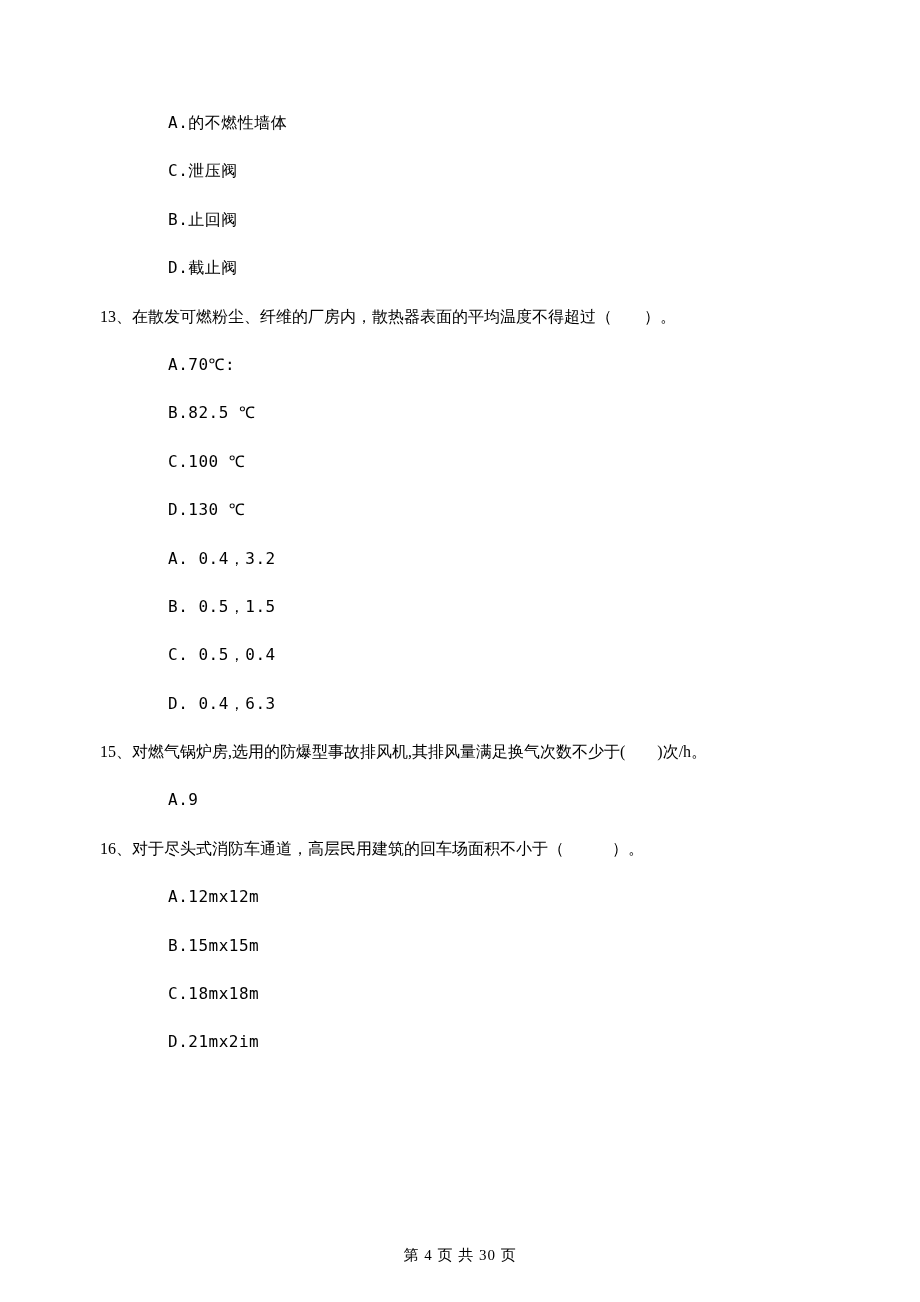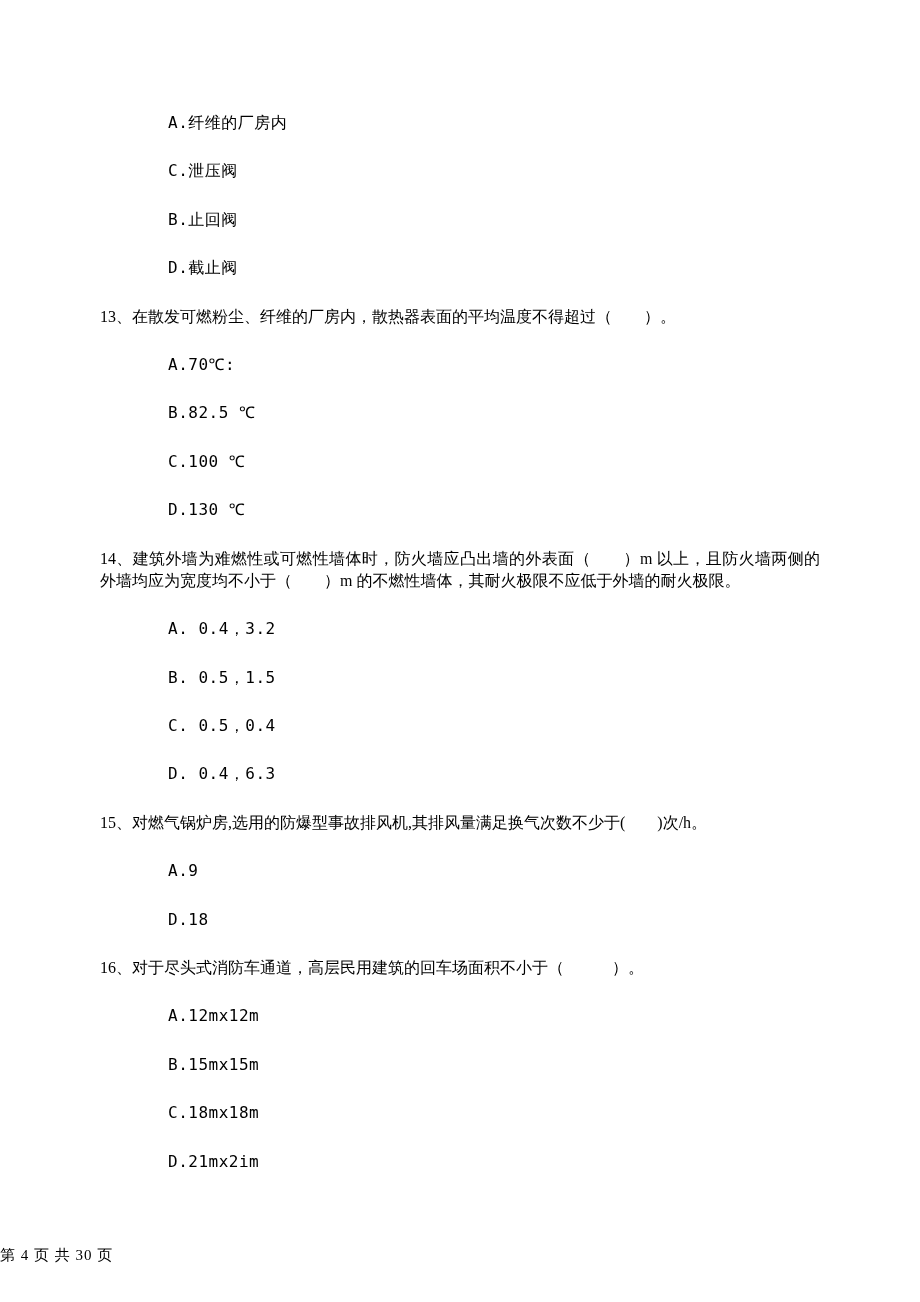--- a/index.html
+++ b/index.html
@@ -30,56 +30,55 @@
   .question {
     margin-bottom: 26px;
     text-align: justify;
     text-justify: inter-ideograph;
   }
   .footer {
     position: absolute;
     bottom: 36px;
     left: 0;
     right: 0;
+    text-align: center;
     font-size: 15px;
     letter-spacing: 1px;
   }
 </style>
 </head>
 <body>
 
 <div class="page">
 
   <div class="options">
-    <div class="option">A.纤维的厂房内</div>
+    <div class="option">A.的不燃性墙体</div>
     <div class="option">C.泄压阀</div>
     <div class="option">B.止回阀</div>
     <div class="option">D.截止阀</div>
   </div>
 
   <div class="question">13、在散发可燃粉尘、纤维的厂房内，散热器表面的平均温度不得超过（　　）。</div>
   <div class="options">
     <div class="option">A.70℃:</div>
     <div class="option">B.82.5 ℃</div>
     <div class="option">C.100 ℃</div>
     <div class="option">D.130 ℃</div>
   </div>
 
-  <div class="question">14、建筑外墙为难燃性或可燃性墙体时，防火墙应凸出墙的外表面（　　）m 以上，且防火墙两侧的外墙均应为宽度均不小于（　　）m 的不燃性墙体，其耐火极限不应低于外墙的耐火极限。</div>
   <div class="options">
     <div class="option">A. 0.4，3.2</div>
     <div class="option">B. 0.5，1.5</div>
     <div class="option">C. 0.5，0.4</div>
     <div class="option">D. 0.4，6.3</div>
   </div>
 
   <div class="question">15、对燃气锅炉房,选用的防爆型事故排风机,其排风量满足换气次数不少于(　　)次/h。</div>
   <div class="options">
     <div class="option">A.9</div>
-    <div class="option">D.18</div>
   </div>
 
   <div class="question">16、对于尽头式消防车通道，高层民用建筑的回车场面积不小于（　　　）。</div>
   <div class="options">
     <div class="option">A.12mx12m</div>
     <div class="option">B.15mx15m</div>
     <div class="option">C.18mx18m</div>
     <div class="option">D.21mx2im</div>
   </div>
 

